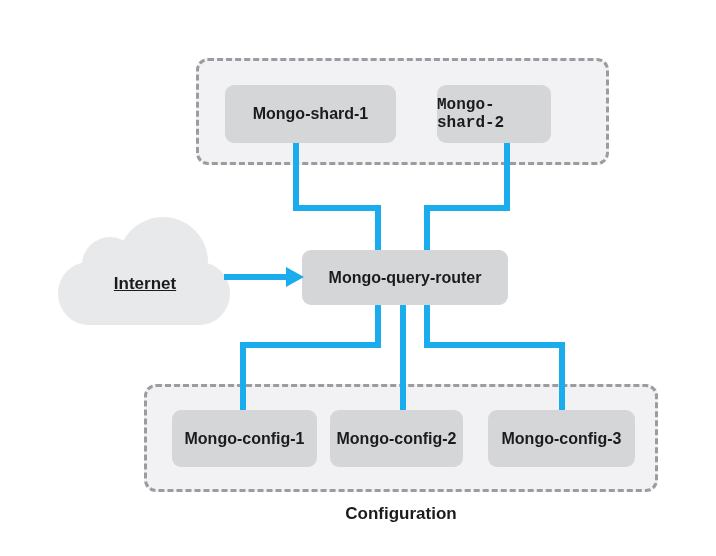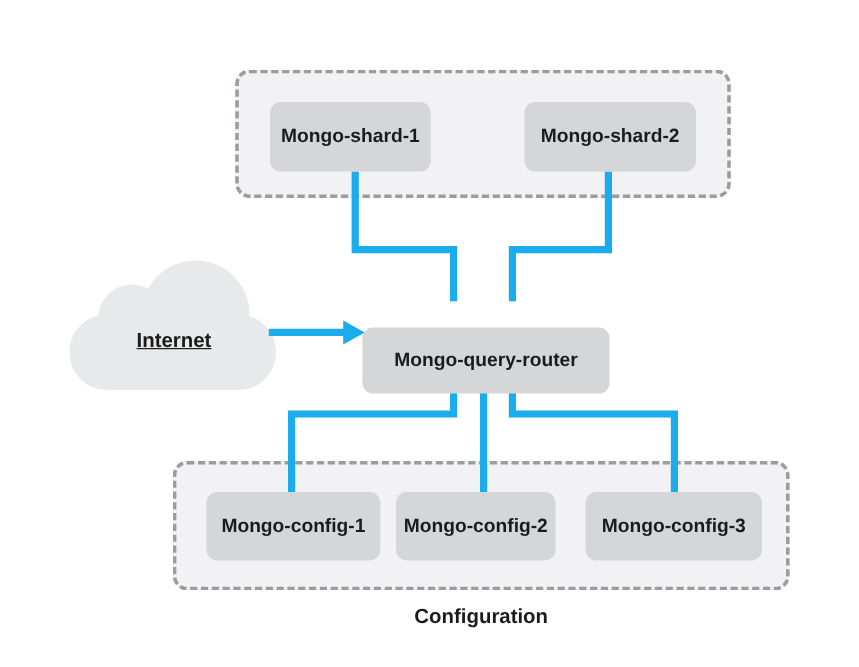--- a/index.html
+++ b/index.html
@@ -49,23 +49,23 @@
     border-radius: 9px;
     display: flex;
     align-items: center;
     justify-content: center;
     color: var(--text, #1b1b1b);
     font-size: 16px;
     font-weight: 700;
     z-index: 3;
     box-sizing: border-box;
   }
-  .node-shard-1  { left: 225px; top: 85px;  width: 134px; height: 58px; }
-  .node-shard-2  { left: 437px; top: 85px;  width: 143px; height: 58px; }
-  .node-router   { left: 302px; top: 250px; width: 206px; height: 55px; margin-top: 23px; }
+  .node-shard-1  { left: 225px; top: 85px;  width: 171px; height: 58px; }
+  .node-shard-2  { left: 437px; top: 85px;  width: 114px; height: 58px; font-family: Liberation Mono, monospace; }
+  .node-router   { left: 302px; top: 250px; width: 206px; height: 55px; }
   .node-config-1 { left: 172px; top: 410px; width: 145px; height: 57px; }
   .node-config-2 { left: 330px; top: 410px; width: 133px; height: 57px; }
   .node-config-3 { left: 488px; top: 410px; width: 147px; height: 57px; }
 
   .connector-layer {
     position: absolute;
     left: 0; top: 0;
     width: 716px; height: 556px;
     z-index: 2;
     pointer-events: none;

